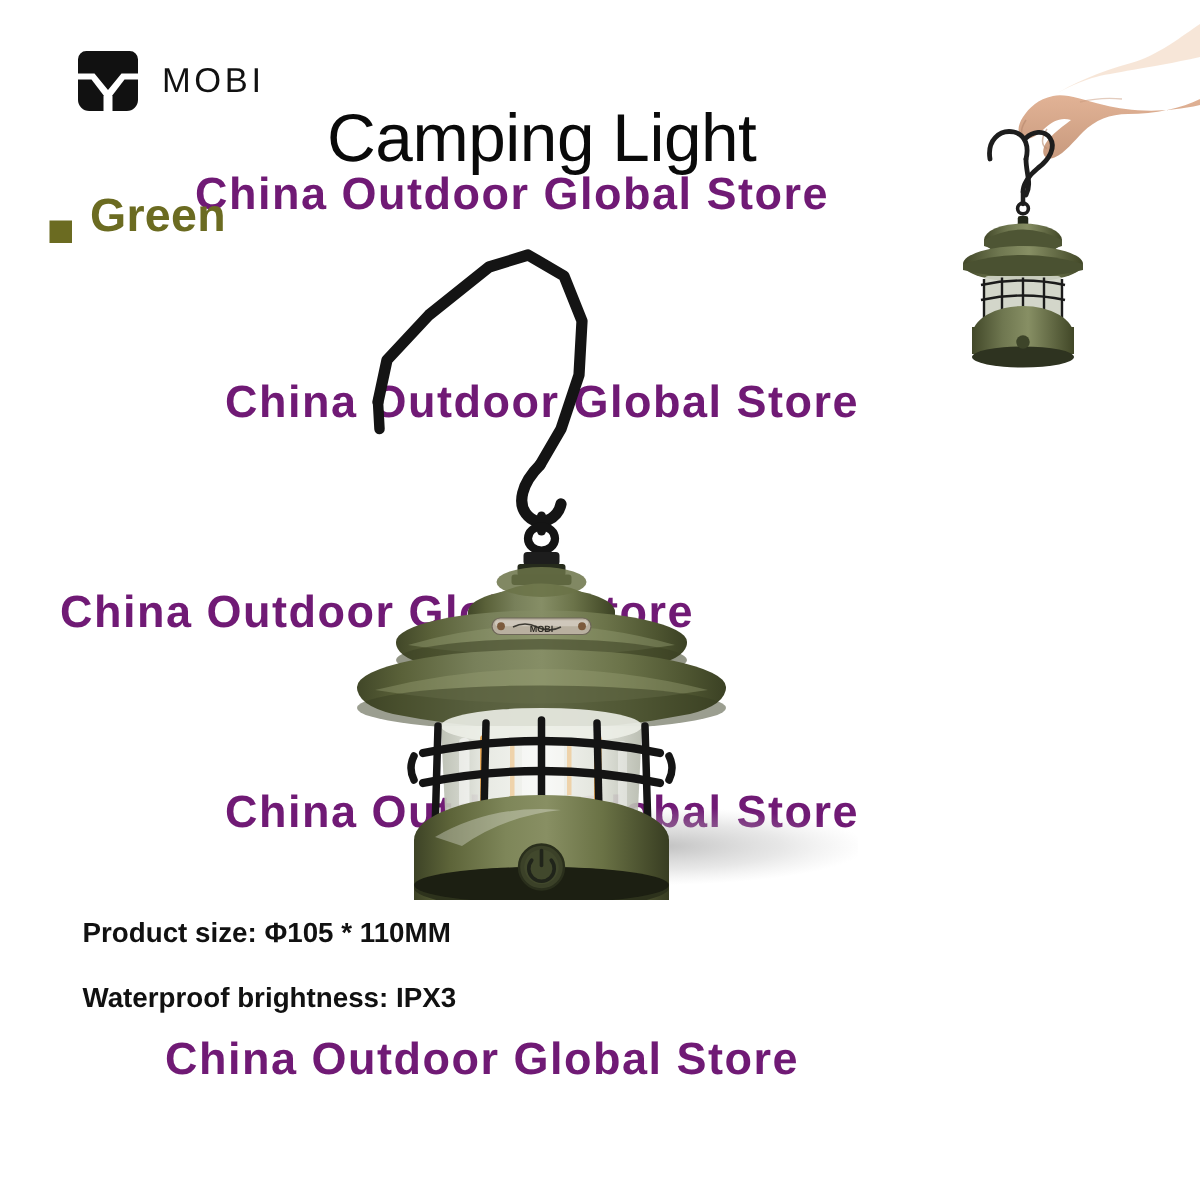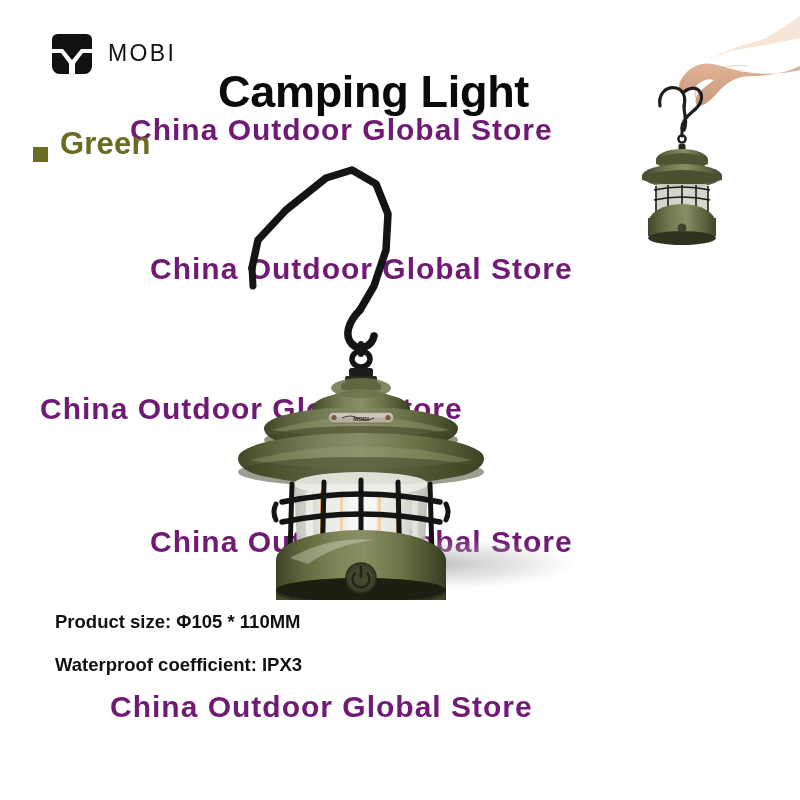--- a/index.html
+++ b/index.html
@@ -62,21 +62,21 @@
     letter-spacing: 2.4px;
     color: #111111;
   }
 
   
   .title {
     position: absolute;
     left: 218px;
     top: 66px;
     font-size: 45px;
-    font-weight: 700;
+    font-weight: 400;
     color: #0a0a0a;
     letter-spacing: -0.3px;
     white-space: nowrap;
     text-align: right;
   }
 
   
   .color-row {
     position: absolute;
     left: 33px;
@@ -349,17 +349,17 @@
       <g fill="none" stroke="#20241a" stroke-width="2.4" stroke-linecap="round">
         <path d="M126.5 433.5 A8.5 8.5 0 1 0 139.5 433.5"></path>
         <path d="M133 427 L133 437"></path>
       </g>
     </g>
   </svg>
 
   <div class="specs">
     <div class="spec-col left">
       <div class="spec-line">Product size: Φ105 * 110MM</div>
-      <div class="spec-line">Waterproof coefficient: IPX3</div>
+      <div class="spec-line">Waterproof brightness: IPX3</div>
     </div>
   </div>
 
 </div>
 
 </body></html>

